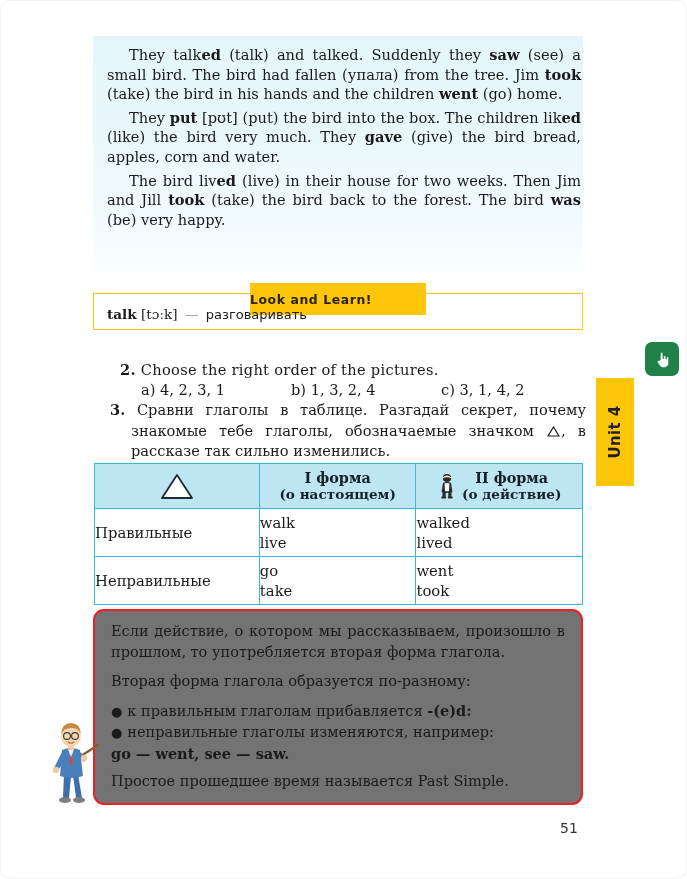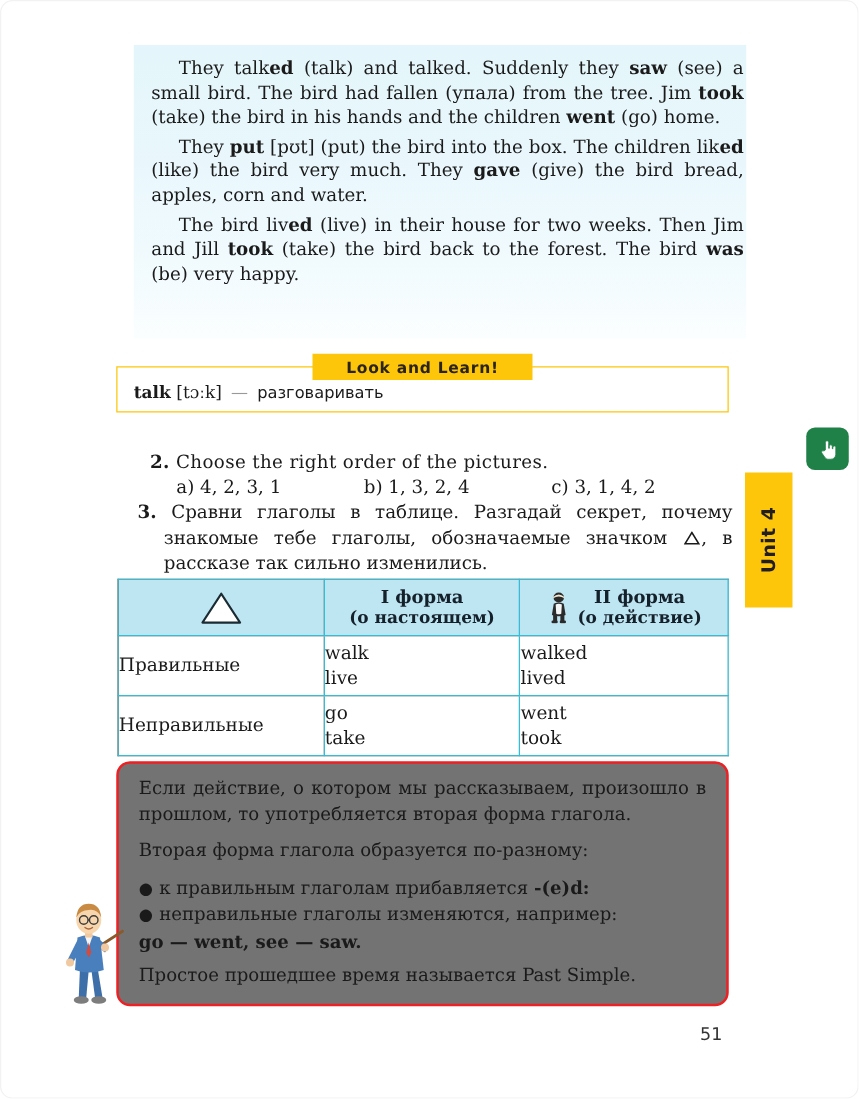--- a/index.html
+++ b/index.html
@@ -22,21 +22,21 @@
     height: 879px;
     background: #fff;
     border-radius: 10px;
     box-shadow: inset 0 0 0 1px #f2f2f2;
     overflow: hidden;
   }
 
   
   .story-box {
     position: absolute;
-    left: 107px;
+    left: 93px;
     top: 36px;
     width: 490px;
     height: 235px;
     background: linear-gradient(180deg, #e4f6fb 0%, #e9f7fc 40%, #f2fbfe 78%, #fbfeff 100%);
     box-sizing: border-box;
     padding: 9px 2px 8px 14px;
   }
   .story-p {
     font-family: "DejaVu Serif", "Liberation Serif", serif;
     font-size: 14.6px;
@@ -56,26 +56,25 @@
     position: absolute;
     left: 93px;
     top: 283px;
     width: 490px;
   }
   .ll-banner {
     position: absolute;
     left: 157px;
     top: 0px;
     width: 176px;
-    height: 21px;
+    height: 32px;
     background: #fdc60b;
     z-index: 3;
     display: flex;
     align-items: center;
-    justify-content: center;
   }
   .ll-banner span {
     font-family: "DejaVu Sans", "Liberation Sans", sans-serif;
     font-size: 12.4px;
     font-weight: bold;
     color: #2a2318;
     letter-spacing: 0.6px;
   }
   .vocab-box {
     position: absolute;
@@ -156,21 +155,21 @@
   .tri-inline svg { display: block; }
 
   
   .verb-table {
     position: absolute;
     left: 94px;
     top: 463px;
     width: 489px;
     border-collapse: collapse;
     font-family: "DejaVu Serif", "Liberation Serif", serif;
-    background: #c2410c;
+    background: #701a75;
   }
   .verb-table td, .verb-table th {
     border: 1.6px solid #35bcd6;
     padding: 0;
     vertical-align: middle;
   }
   .verb-table thead td {
     background: #bee5f2;
     height: 44px;
     text-align: center;

